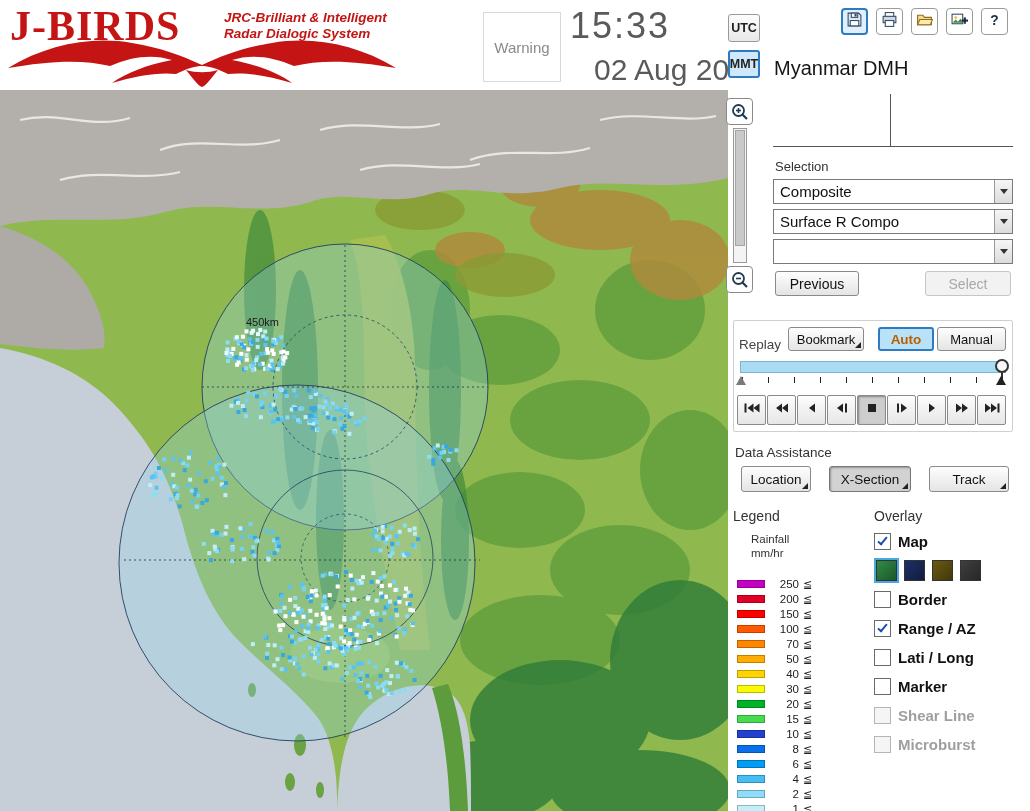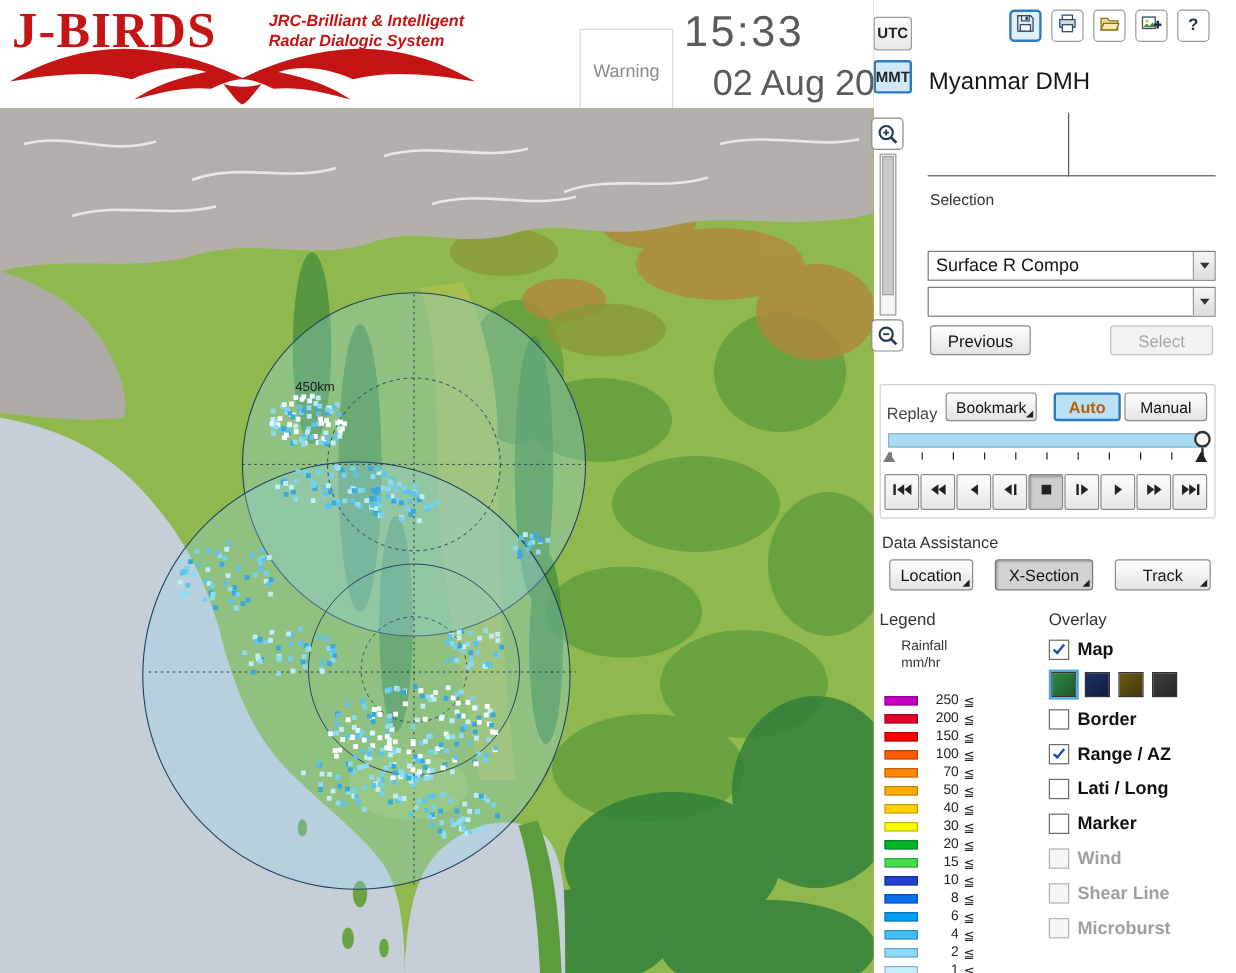--- a/index.html
+++ b/index.html
@@ -8,21 +8,21 @@
   .screen { position:relative; width:1030px; height:811px; background:#f97316; overflow:hidden; }
 
   
   .top-header { position:absolute; left:0; top:0; width:728px; height:90px; background:#fff; }
   .logo-block { position:absolute; left:6px; top:2px; width:410px; height:86px; }
   .logo-title { position:absolute; left:4px; top:0; font-family:"Liberation Serif", serif;
     font-weight:bold; font-size:42px; color:#c41414; letter-spacing:1px; }
   .logo-sub { position:absolute; left:218px; top:8px; color:#c41414; font-weight:bold;
     font-style:italic; font-size:13.5px; line-height:16px; white-space:nowrap; }
   .eagle { position:absolute; left:0; top:32px; }
-  .warning-box { position:absolute; left:483px; top:24px; width:78px; height:70px;
+  .warning-box { position:absolute; left:483px; top:12px; width:78px; height:70px;
     background:#fff; border:1px solid #d9d9d9; display:flex; align-items:center; justify-content:center;
     color:#8a8a8a; font-size:15px; }
   .clock { position:absolute; left:570px; top:5px; color:#5a5a5a; }
   .clock .time { font-size:36px; letter-spacing:2px; }
   .clock .date { font-size:30px; margin-top:6px; white-space:nowrap;margin-left:24px; }
 
   
   .right-panel { position:absolute; left:728px; top:0; width:302px; height:811px; background:#fff; overflow:hidden; }
 
   .tz-btn { position:absolute; left:0; width:32px; height:28px; border:1px solid #9a9a9a; border-radius:3px;
@@ -198,20 +198,26 @@
       </div>
 
     <div class="station-title">Myanmar DMH</div>
 
     <div class="listbox">
       <div class="divider"></div>
     </div>
 
     <div class="sel-label">Selection</div>
 
+    <div class="dropdown" style="top:179px">
+      <span class="dd-text">Composite</span>
+      <span class="dd-btn">
+          <span class="caret"></span>
+        </span>
+    </div>
     <div class="dropdown" style="top:209px">
       <span class="dd-text">Surface R Compo</span>
       <span class="dd-btn">
           <span class="caret"></span>
         </span>
     </div>
     <div class="dropdown" style="top:239px">
       <span class="dd-text"></span>
       <span class="dd-btn">
           <span class="caret"></span>
@@ -422,24 +428,20 @@
           </span>
           <span class="ov-label">Range / AZ</span>
         </div>
         <div class="ov-row">
           <span class="cb"></span>
           <span class="ov-label">Lati / Long</span>
         </div>
         <div class="ov-row">
           <span class="cb"></span>
           <span class="ov-label">Marker</span>
-        </div>
-        <div class="ov-row">
-          <span class="cb cb-disabled"></span>
-          <span class="ov-label ov-label-disabled">Wind</span>
         </div>
         <div class="ov-row">
           <span class="cb cb-disabled"></span>
           <span class="ov-label ov-label-disabled">Shear Line</span>
         </div>
         <div class="ov-row">
           <span class="cb cb-disabled"></span>
           <span class="ov-label ov-label-disabled">Microburst</span>
         </div>
       </div>

